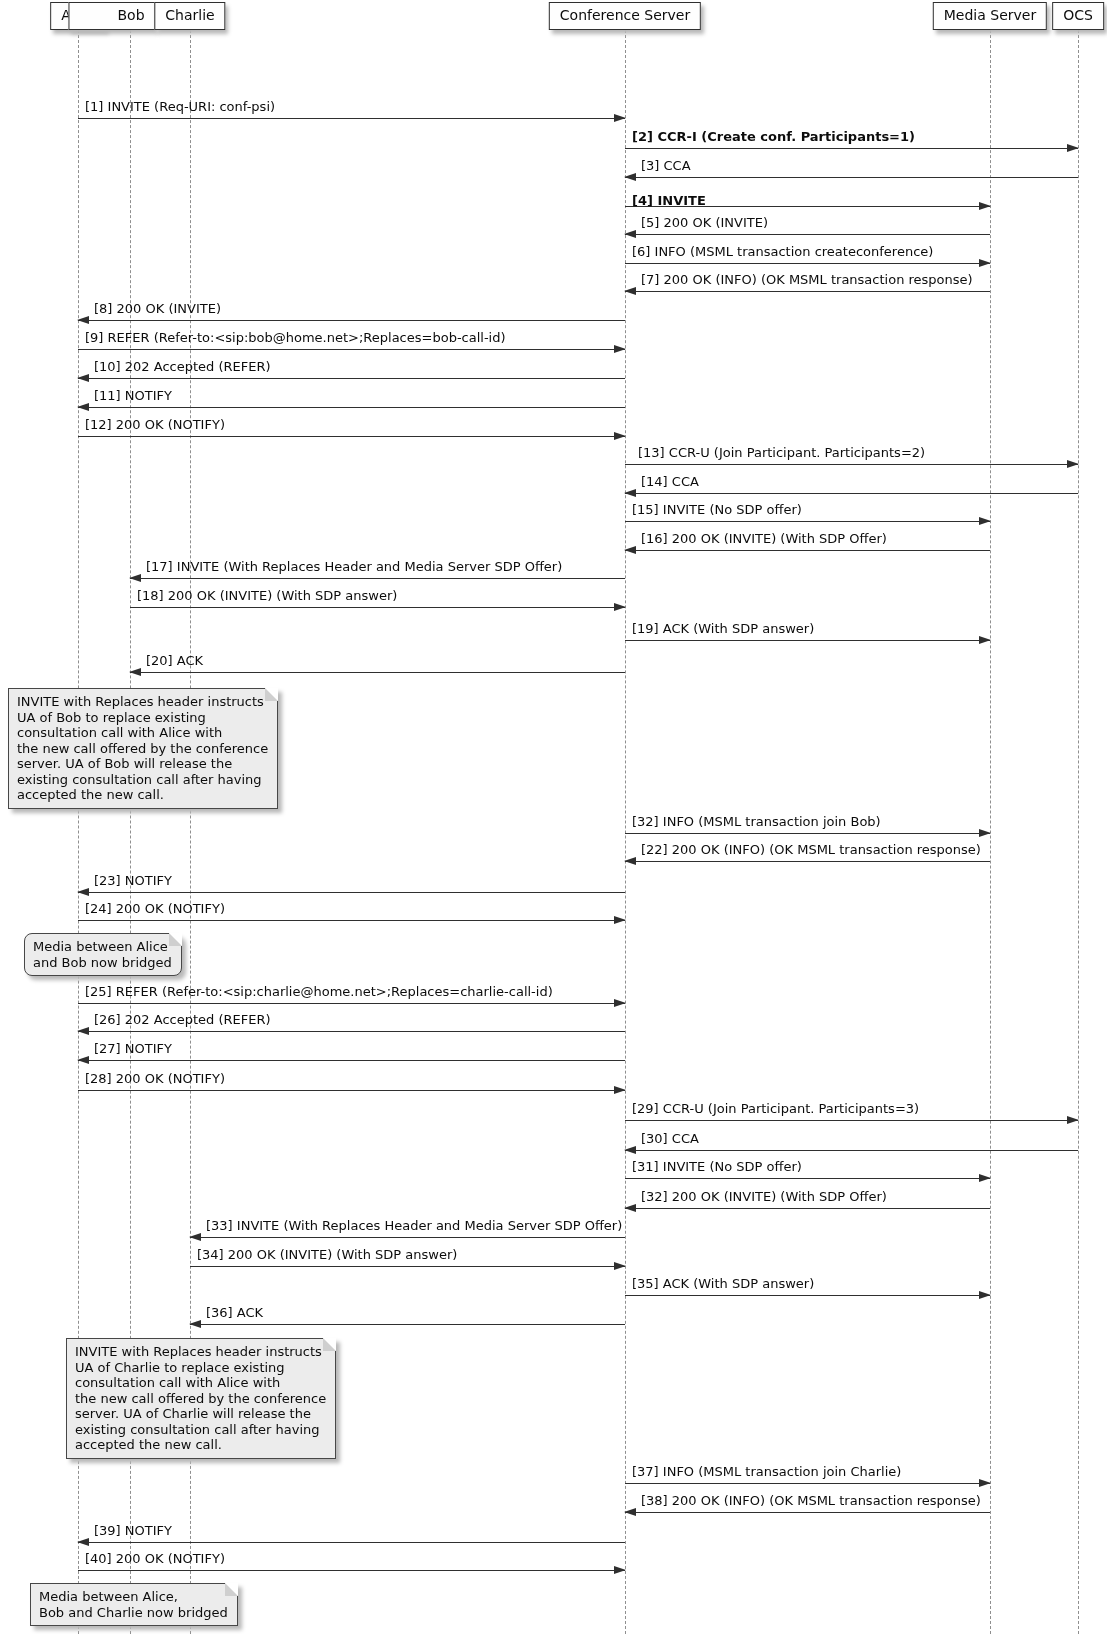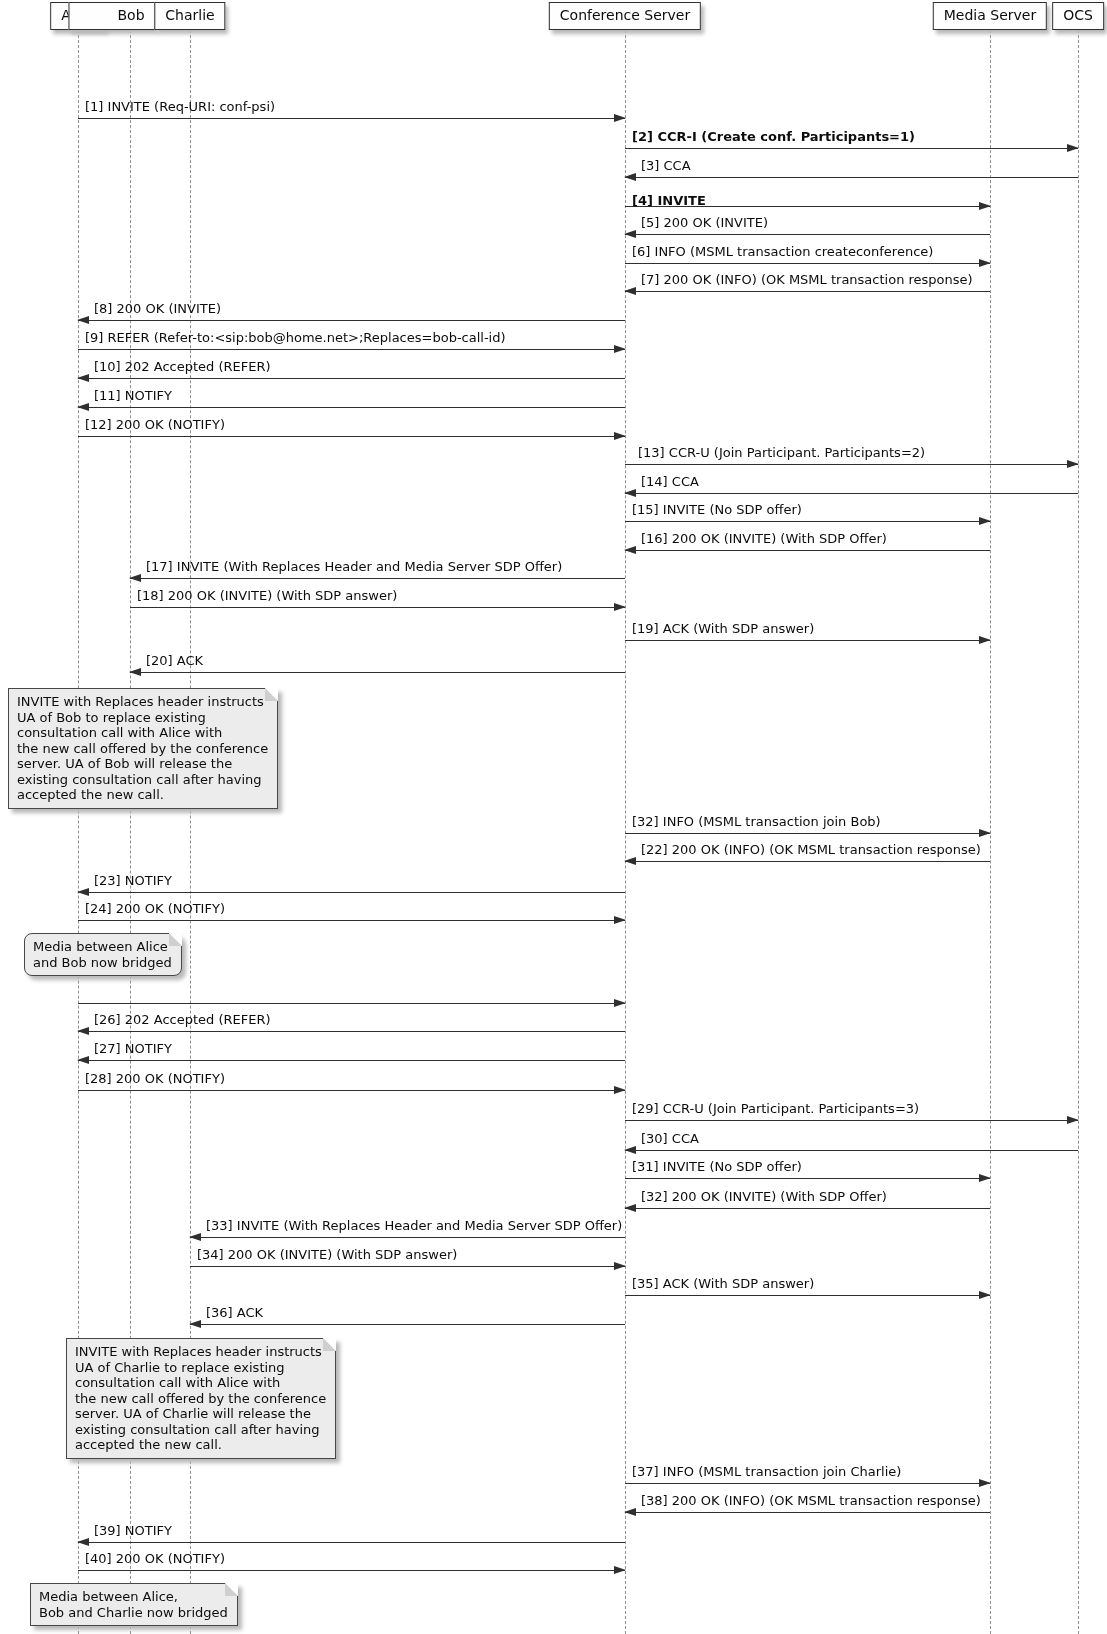--- a/index.html
+++ b/index.html
@@ -201,20 +201,21 @@
       <div class="head head-left"></div>
     </div>
     <div class="msg-label" style="left: 94px; top: 873px;">[23] NOTIFY</div>
     <div class="msg-line" style="left: 78px; top: 920px; width: 547px;">
       <div class="head head-right"></div>
     </div>
     <div class="msg-label" style="left: 85px; top: 901px;">[24] 200 OK (NOTIFY)</div>
     <div class="msg-line" style="left: 78px; top: 1003px; width: 547px;">
       <div class="head head-right"></div>
     </div>
+    <div class="msg-label" style="left: 85px; top: 984px;">[25] REFER (Refer-to:&lt;sip:charlie@home.net&gt;;Replaces=charlie-call-id)</div>
     <div class="msg-line" style="left: 78px; top: 1031px; width: 547px;">
       <div class="head head-left"></div>
     </div>
     <div class="msg-label" style="left: 94px; top: 1012px;">[26] 202 Accepted (REFER)</div>
     <div class="msg-line" style="left: 78px; top: 1060px; width: 547px;">
       <div class="head head-left"></div>
     </div>
     <div class="msg-label" style="left: 94px; top: 1041px;">[27] NOTIFY</div>
     <div class="msg-line" style="left: 78px; top: 1090px; width: 547px;">
       <div class="head head-right"></div>

